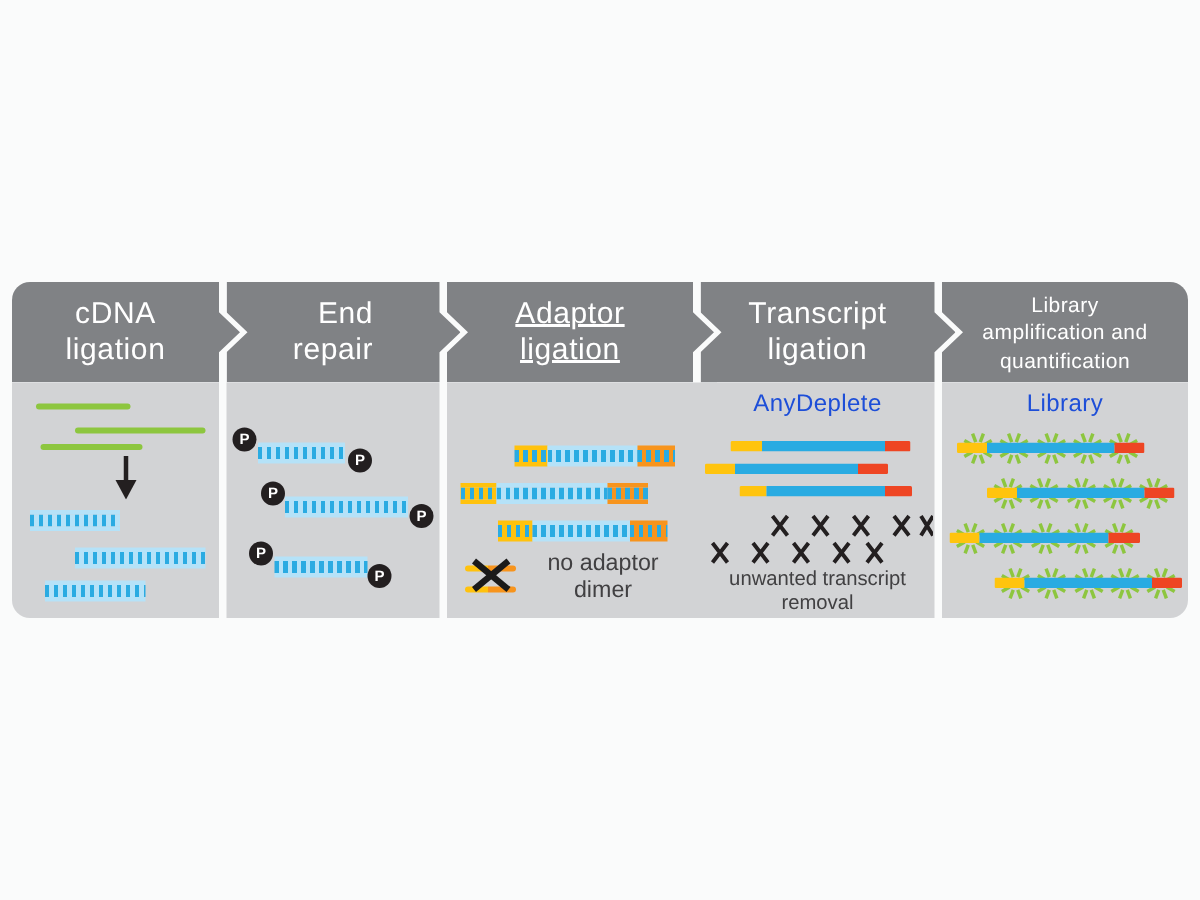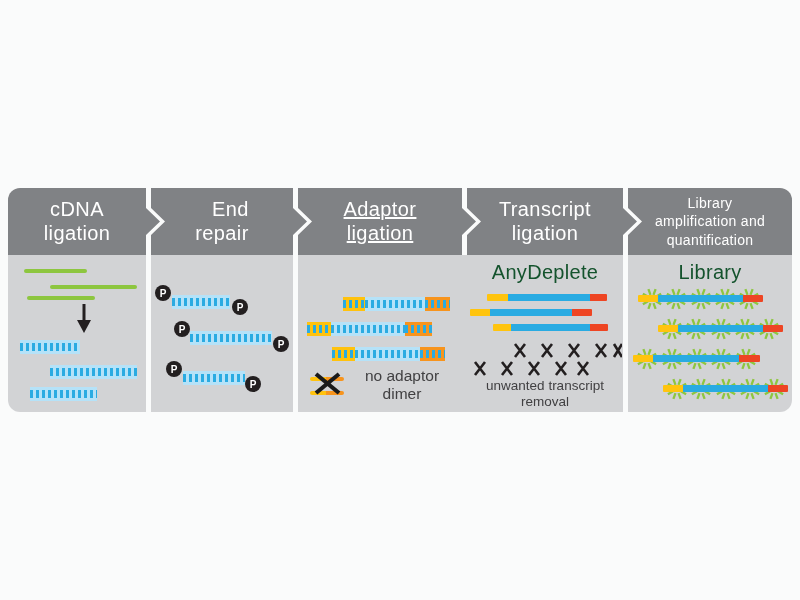--- a/index.html
+++ b/index.html
@@ -26,21 +26,21 @@
        background:repeating-linear-gradient(90deg,#2aabe2 0 3px,#b5e2f8 3px 6px);}
   .seg.y{border-color:#ffc20e;background:repeating-linear-gradient(90deg,#2aabe2 0 3px,#ffc20e 3px 6px);}
   .seg.o{border-color:#f7941d;background:repeating-linear-gradient(90deg,#2aabe2 0 3px,#f7941d 3px 6px);}
   .pc{position:absolute;width:16px;height:16px;border-radius:50%;background:#231f20;color:#fff;
       font-size:10px;font-weight:bold;display:flex;align-items:center;justify-content:center;z-index:3;}
   .tri{display:flex;height:7px;border-radius:1px;overflow:hidden;}
   .tri .sy{background:#ffc40e;}
   .tri .sb{background:#29abe2;}
   .tri .sr{background:#ee4523;}
   .abs{position:absolute;}
-  .ttl{position:absolute;left:0;right:0;text-align:center;font-size:20px;color:#14532d;letter-spacing:.3px;}
+  .ttl{position:absolute;left:0;right:0;text-align:center;font-size:16px;color:#1d4ed8;letter-spacing:.3px;}
   .note{position:absolute;text-align:center;color:#414042;white-space:pre-line;}
   .dimerbar{position:absolute;width:34px;height:4px;border-radius:2px;
             background:linear-gradient(90deg,#ffc20e 0 46%,#f7941d 46% 100%);}
   .nq-row{position:absolute;height:26px;display:flex;justify-content:space-between;align-items:center;padding:0 2px;box-sizing:border-box;}
   .nq-row .tri{position:absolute;left:0;right:0;top:9px;z-index:2;}
   .burst{flex:0 0 auto;}
 </style>
 </head>
 <body>
 

